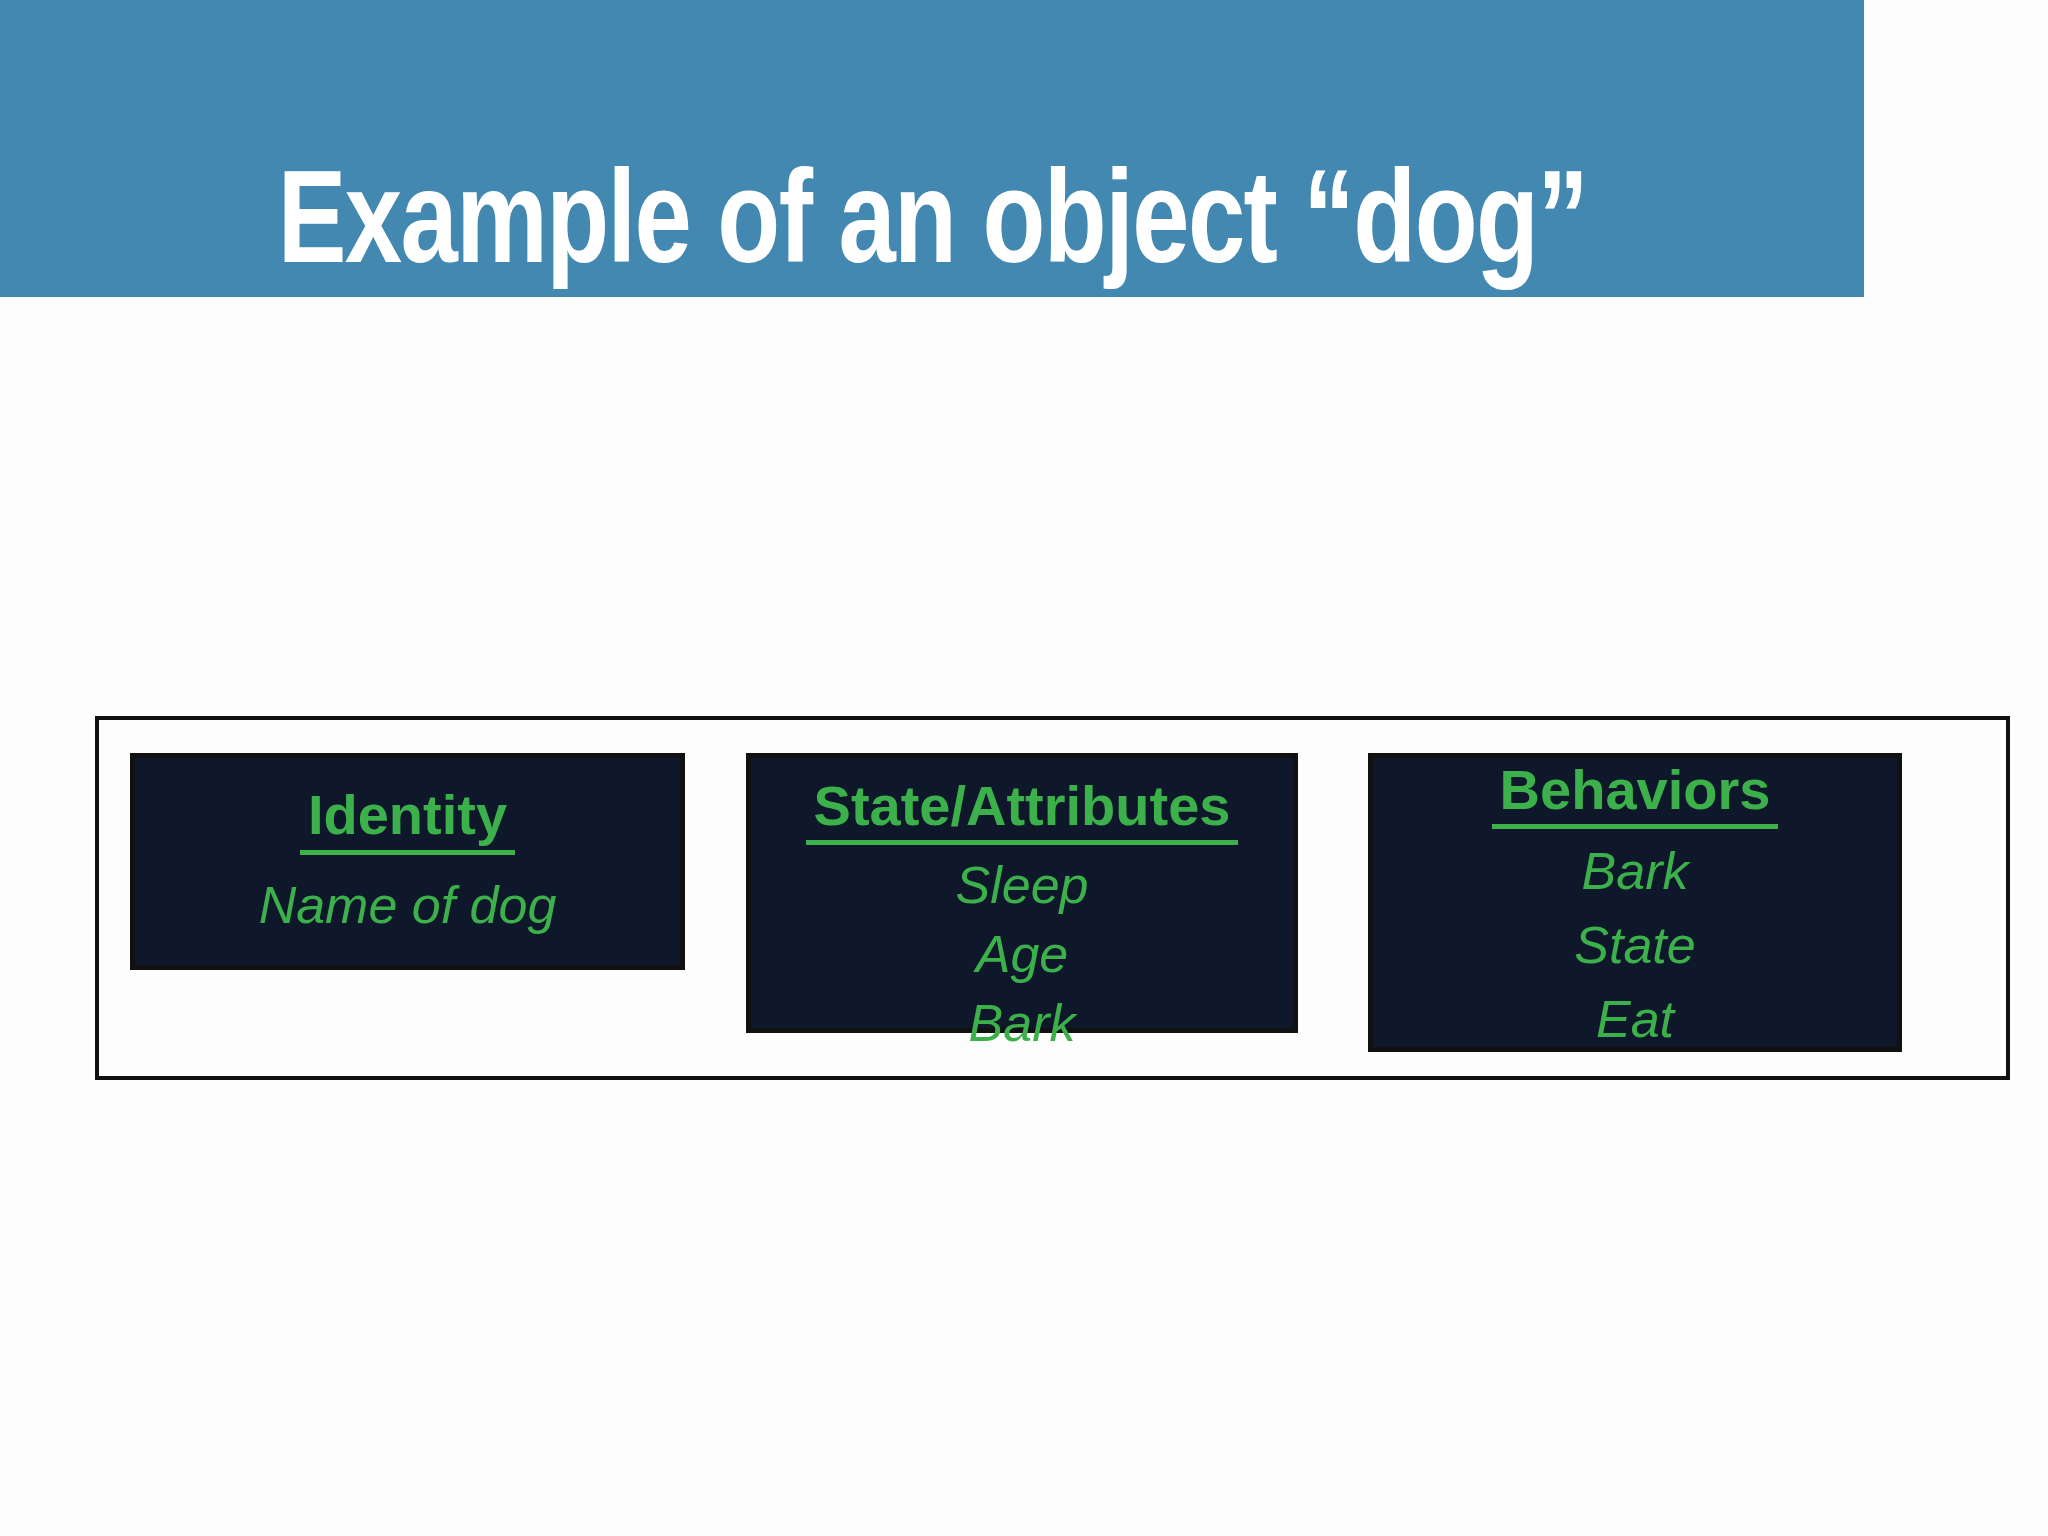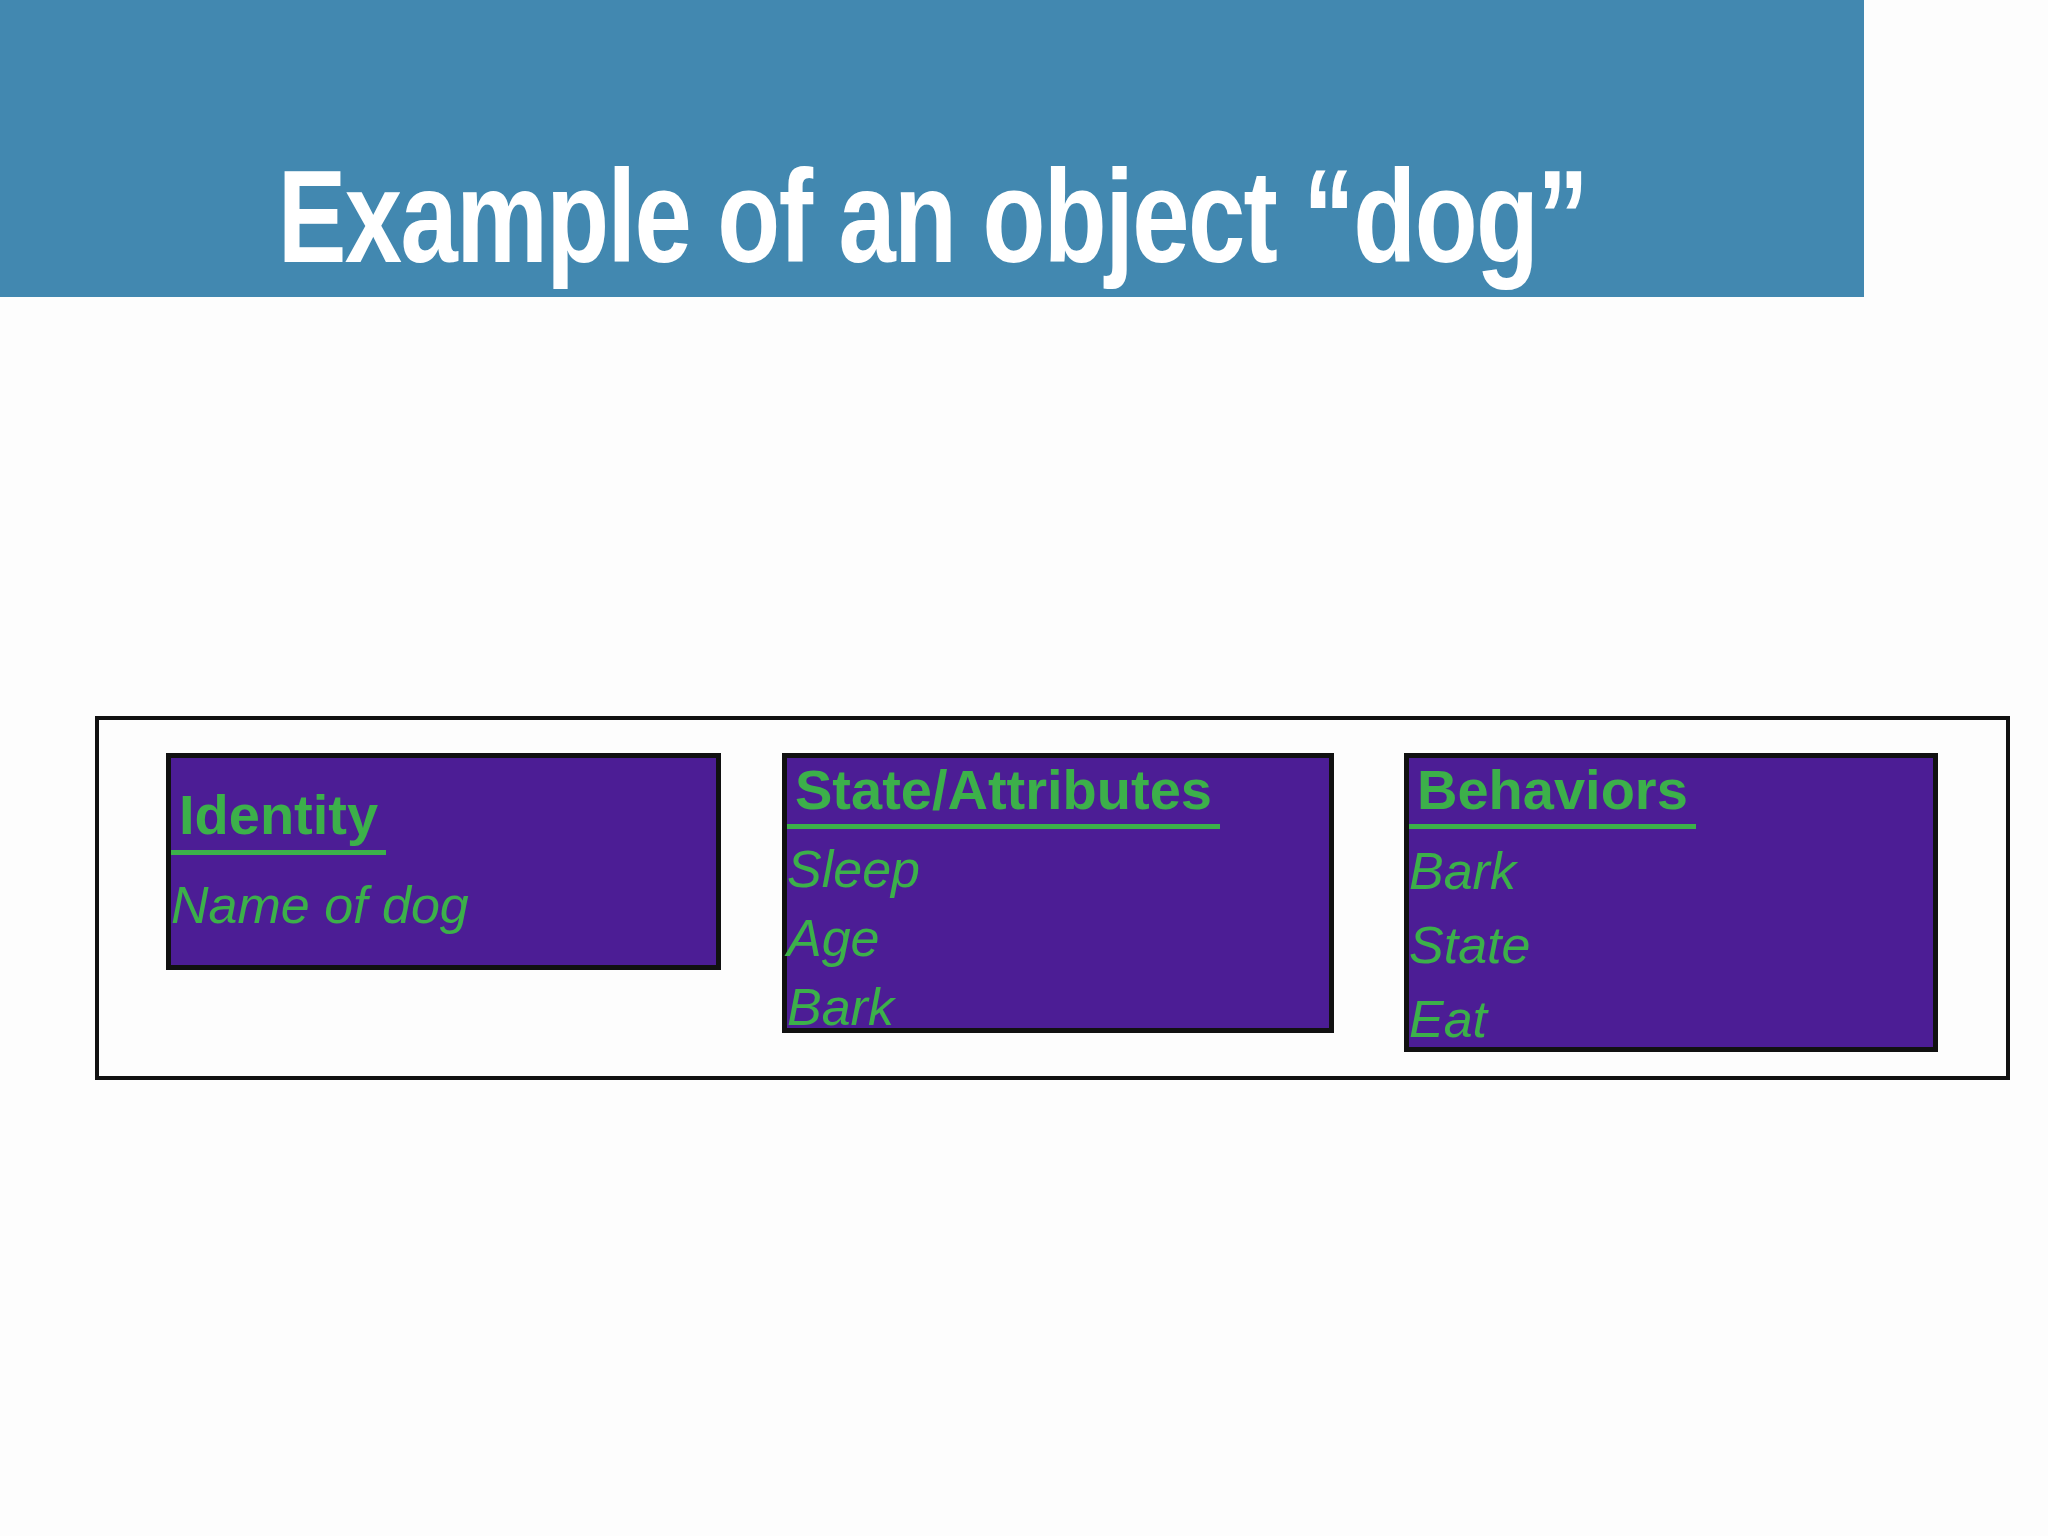--- a/index.html
+++ b/index.html
@@ -50,41 +50,40 @@
     top: 716px;
     width: 1915px;
     height: 364px;
     border: 4px solid var(--box-border, #111111);
     background: #fdfdfd;
     box-sizing: border-box;
   }
   .card {
     position: absolute;
     border: 5px solid var(--box-border, #111111);
-    background: #4c1d95;
+    background: #0f172a;
     box-sizing: border-box;
     display: flex;
     flex-direction: column;
-    align-items: flex-start;
+    align-items: center;
     text-align: center;
-    margin-left: 36px;
   }
   .card-identity {
     left: 31px;
     top: 33px;
     width: 555px;
     height: 217px;
     justify-content: center;
   }
   .card-state {
     left: 647px;
     top: 33px;
     width: 552px;
     height: 280px;
-    padding-top: 0;
+    padding-top: 16px;
   }
   .card-behaviors {
     left: 1269px;
     top: 33px;
     width: 534px;
     height: 299px;
   }
   .card-heading {
     margin: 0;
     color: var(--accent-green, #3cb04a);

